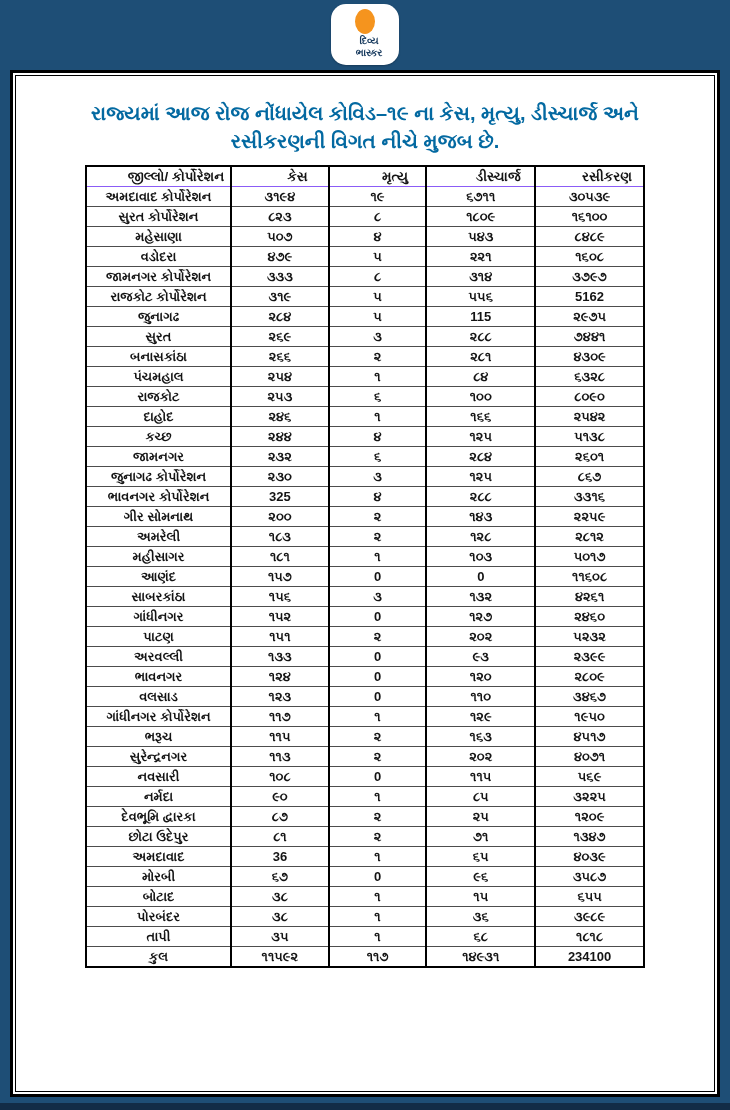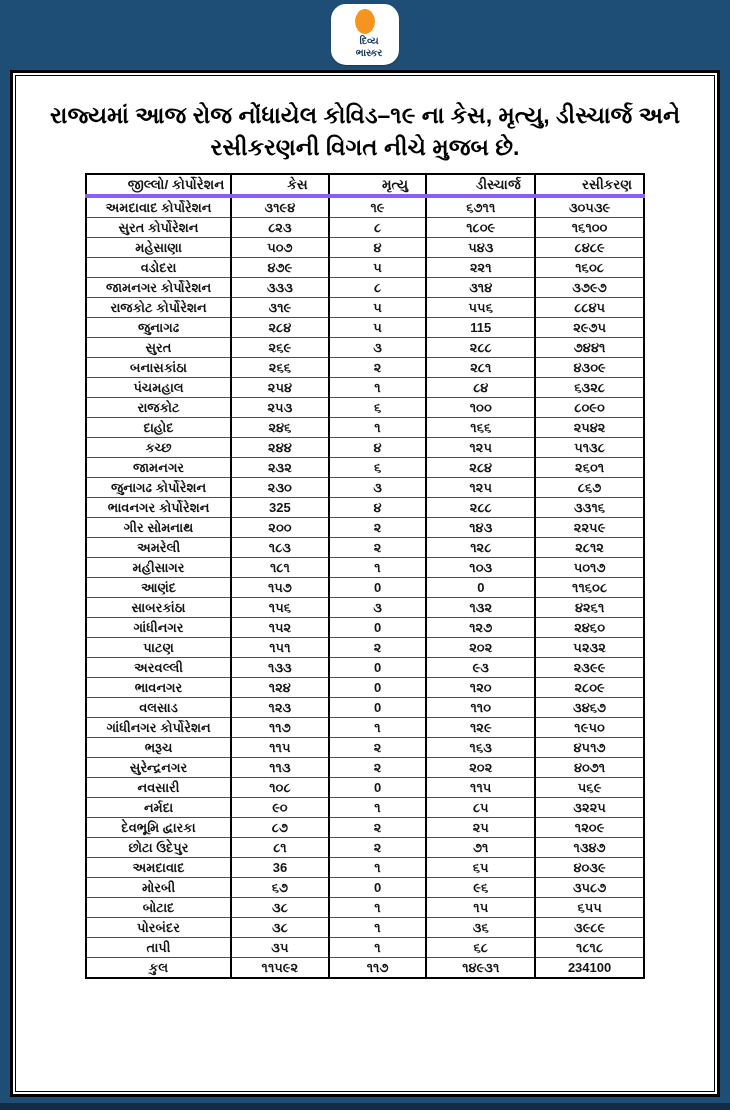--- a/index.html
+++ b/index.html
@@ -46,23 +46,23 @@
     width:710px; height:1027px;
     background:#ffffff;
     border:3px solid #000;
     box-shadow: inset 0 0 0 2px #fff, inset 0 0 0 3px #000;
     box-sizing:border-box;
   }
   .headline {
     margin:26px auto 10px auto;
     width:645px;
     text-align:center;
-    font-size:23px;
+    font-size:20px;
     font-weight:bold;
-    color:#000000;
+    color:#0369a1;
     line-height:1.4;
   }
   
   .covid-table {
     width:560px;
     margin:0 auto;
     border-collapse:collapse;
     table-layout:fixed;
     border:2px solid #000;
   }
@@ -74,21 +74,21 @@
     text-align:center;
     vertical-align:middle;
     font-weight:bold;
     color:#141414;
     font-size:13px;
     line-height:15px;
     padding:2px 1px;
     overflow:hidden;
     white-space:nowrap;
   }
-  .covid-table th { font-size:13.5px; border-bottom:4px solid #8b5cf6;padding-left:36px; }
+  .covid-table th { font-size:13.5px; border-bottom:1px solid #8b5cf6;padding-left:36px; }
 </style>
 </head>
 <body>
 
 <div class="page">
 
   <div class="logo">
     <div class="logo-dot"></div>
     <div class="logo-text">
       <span>દિવ્ય</span>
@@ -150,21 +150,21 @@
             <td>૩૩૩</td>
             <td>૮</td>
             <td>૩૧૪</td>
             <td>૩૭૯૭</td>
           </tr>
           <tr>
             <td>રાજકોટ કોર્પોરેશન</td>
             <td>૩૧૯</td>
             <td>૫</td>
             <td>૫૫૬</td>
-            <td>૮૮૪૫</td>
+            <td>5162</td>
           </tr>
           <tr>
             <td>જુનાગઢ</td>
             <td>૨૮૪</td>
             <td>૫</td>
             <td>115</td>
             <td>૨૯૭૫</td>
           </tr>
           <tr>
             <td>સુરત</td>

